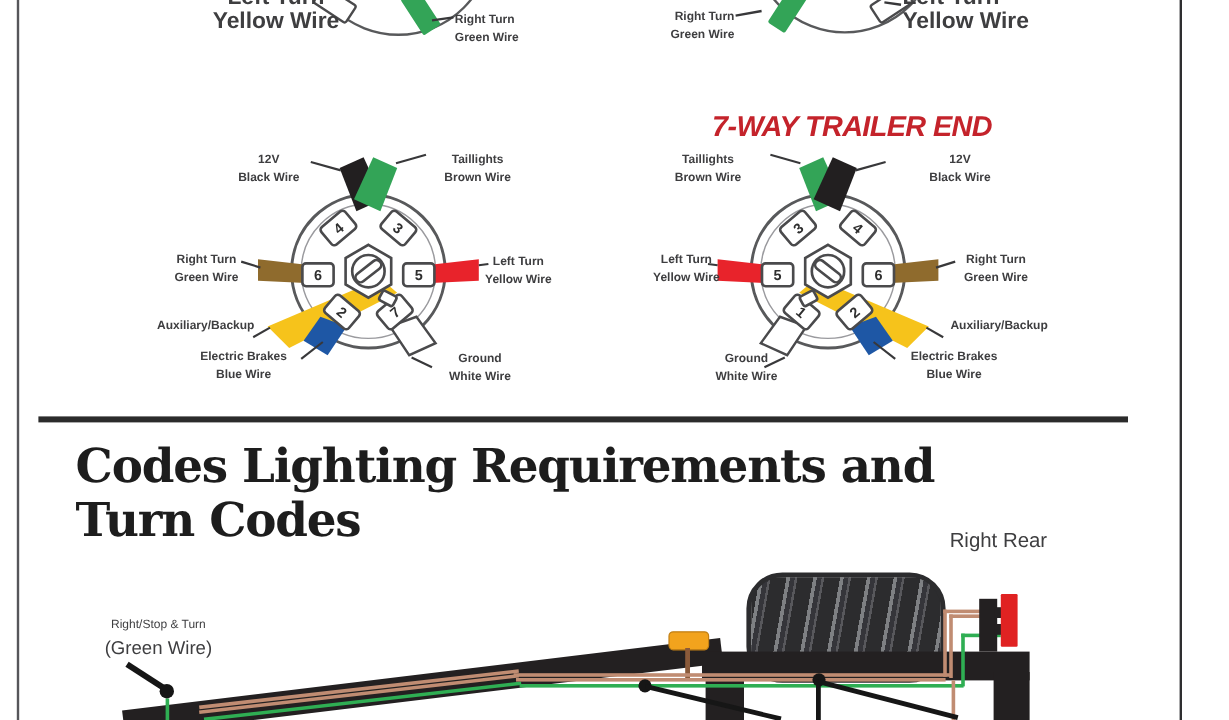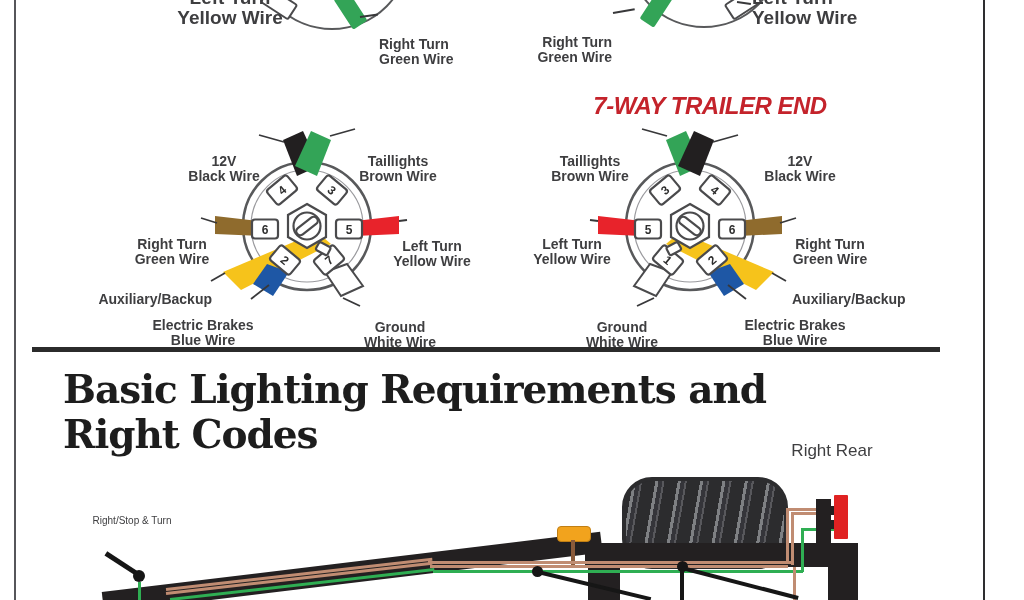--- a/index.html
+++ b/index.html
@@ -4,22 +4,22 @@
 <style>
   html,body{margin:0;padding:0;background:#fff;}
   #stage{position:relative;width:1024px;height:600px;overflow:hidden;background:#fff;
          font-family:"Liberation Sans",sans-serif;}
   .abs{position:absolute;}
   .edge{position:absolute;top:0;bottom:0;width:2px;}
   .edge-l{left:14px;background:var(--border_left);}
   .edge-r{left:983px;background:var(--border_right);}
 
   
-  .lbl{position:absolute;font-size:14px;font-weight:bold;color:var(--label_gray);
-       line-height:15px;text-align:center;margin-top:28px;}
+  .lbl{position:absolute;font-size:10px;font-weight:bold;color:var(--label_gray);
+       line-height:15px;text-align:center;}
   .lbl .ln{display:block;}
   .lbl.ta-r{text-align:right;}
   .lbl.ta-l{text-align:left;}
   .lbl-big{position:absolute;font-size:19px;font-weight:bold;color:var(--label_gray);
        line-height:19.5px;text-align:center;}
   .lbl-big .ln{display:block;}
   .lbl-big.ta-l{text-align:left;}
 
   .diagram-title{position:absolute;font-size:24px;font-weight:bold;font-style:italic;
        color:var(--red_title);text-align:center;letter-spacing:-0.5px;white-space:nowrap;}
@@ -260,29 +260,30 @@
     <span class="ln">White Wire</span>
   </div>
   <div class="lbl" style="left:743px;top:290px;width:104px;">
     <span class="ln">Electric Brakes</span>
     <span class="ln">Blue Wire</span>
   </div>
 
   <div class="divider" style="left:32px;top:347px;width:908px;height:5px;"></div>
 
   <div class="heading" style="left:63px;top:367px;">
-    <span class="ln">Basic Lighting Requirements and</span>
-    <span class="ln">Right Codes</span>
+    <span class="ln">Codes Lighting Requirements and</span>
+    <span class="ln">Turn Codes</span>
   </div>
 
   <div class="note" style="left:772px;top:441px;width:120px;">
     <span class="t">Right Rear</span>
   </div>
   <div class="note" style="left:48px;top:511px;width:168px;">
     <span class="s" style="font-size:10px;line-height:19.5px;color:var(--label_gray);">Right/Stop &amp; Turn</span>
+    <span class="s" style="font-size:15.5px;line-height:19.5px;color:var(--label_gray);">(Green Wire)</span>
   </div>
 
   <div class="tire"></div>
 
   <div class="blk" style="left:103px;top:592px;width:502px;height:21px;transform:rotate(-6.9deg);transform-origin:0 50%;"></div>
   <div class="blk" style="left:585px;top:543px;width:273px;height:24px;"></div>
   <div class="blk" style="left:588px;top:555px;width:32px;height:45px;"></div>
   <div class="blk" style="left:828px;top:560px;width:30px;height:40px;"></div>
 
   <div class="marker"></div>

